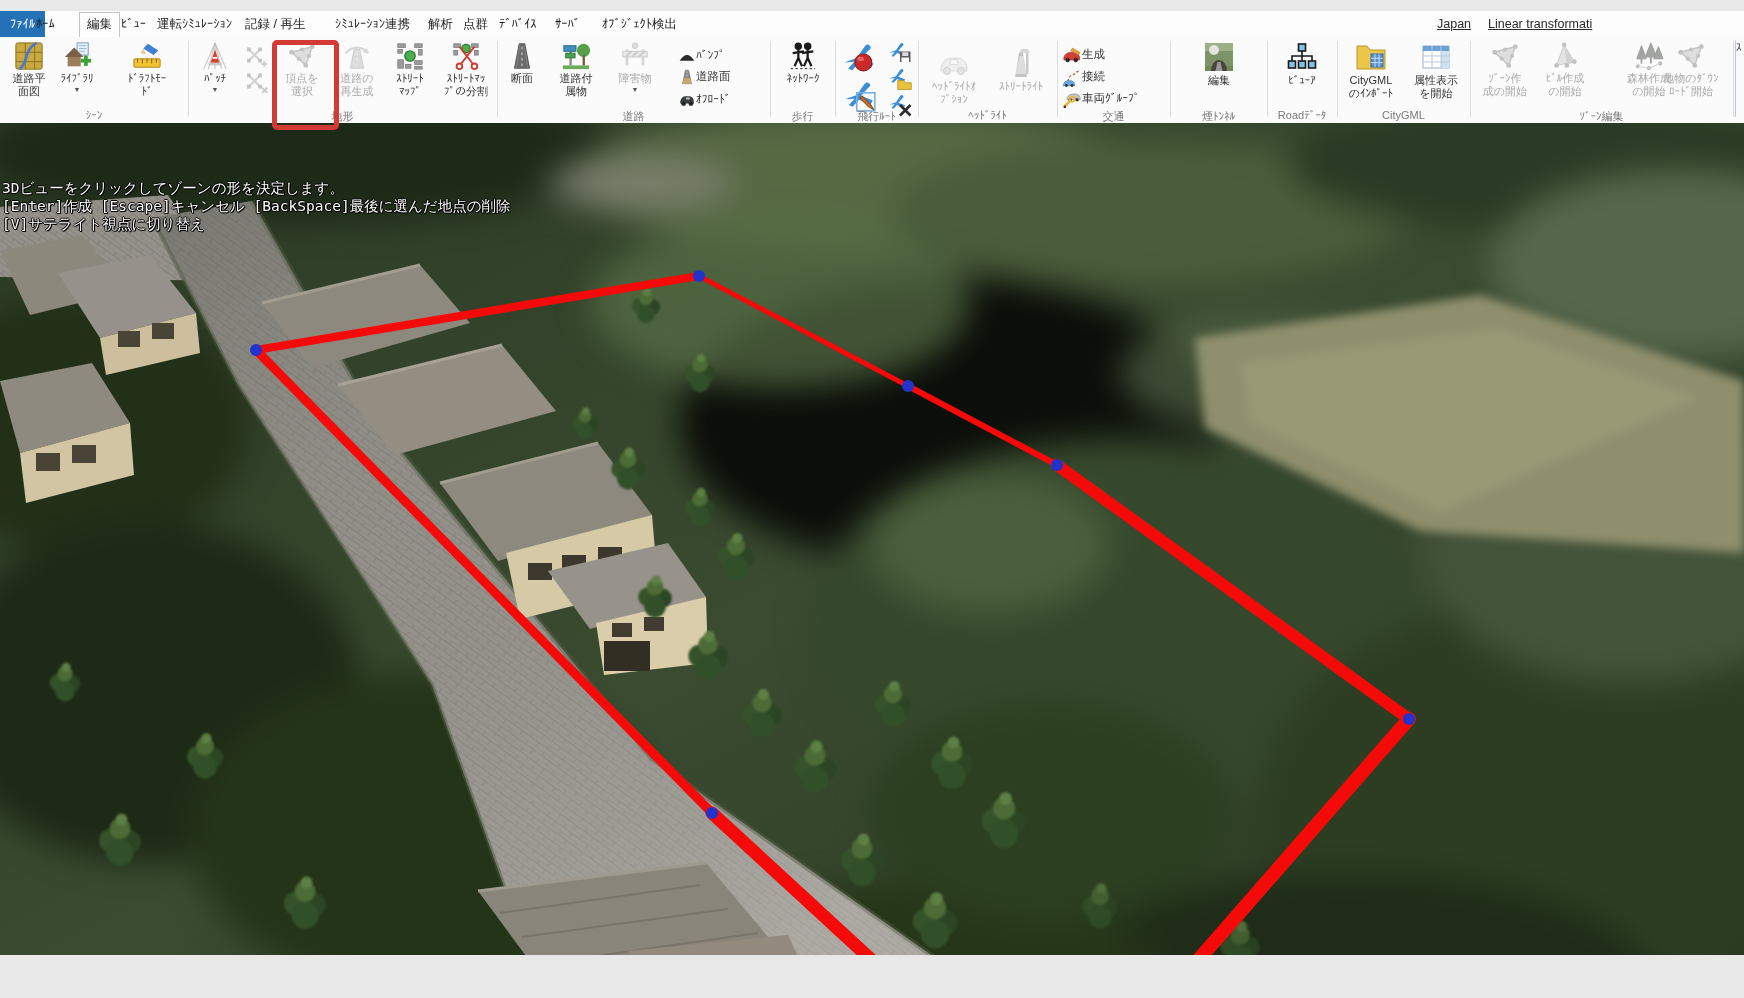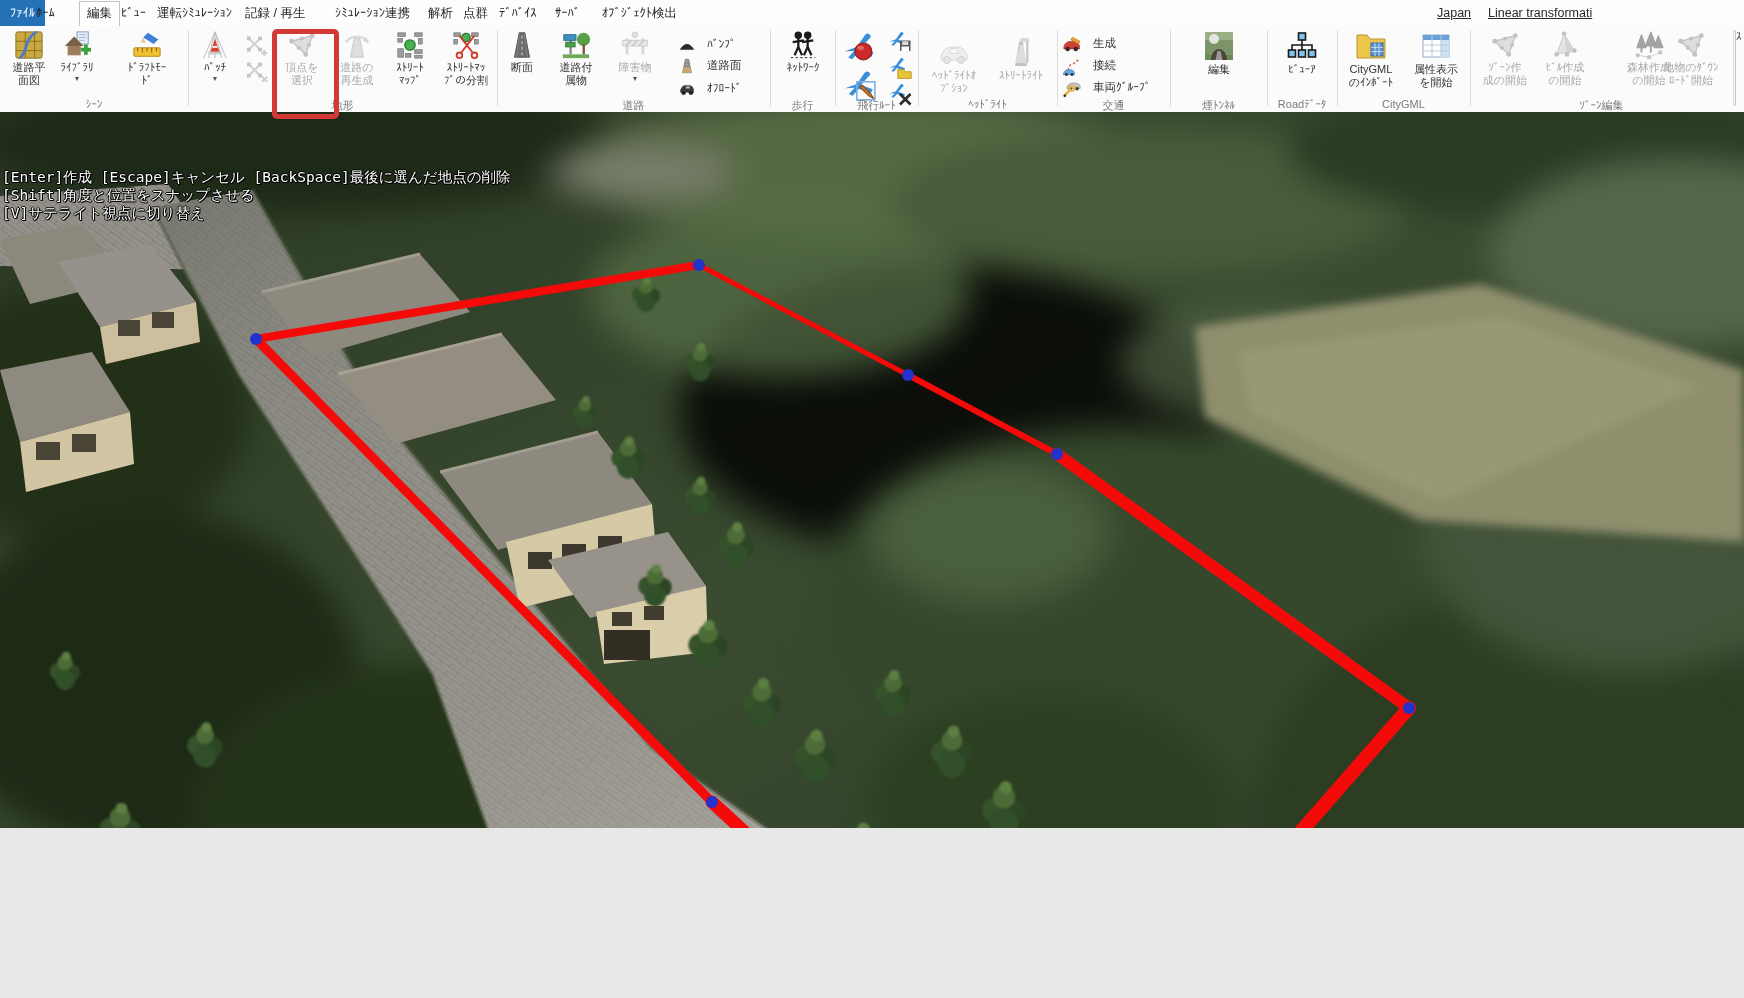--- a/index.html
+++ b/index.html
@@ -1,38 +1,38 @@
 <!DOCTYPE html>
 <html><head>
 <meta charset="utf-8">
 <style>
   html,body{margin:0;padding:0;background:#e8e8e8;}
-  #app{position:relative;width:1744px;height:828px;overflow:hidden;
-       font-family:"Liberation Sans",sans-serif;background:#3b82f6;}
+  #app{position:relative;width:1744px;height:944px;overflow:hidden;
+       font-family:"Liberation Sans",sans-serif;background:#3b82f6;margin-top:11px;}
 
   
   #tabbar{position:absolute;left:0;top:0;width:1744px;height:26px;background:#fdfdfd;}
   .tab{position:absolute;top:2px;height:22px;line-height:22px;font-size:12.5px;color:#1e1e1e;
        padding:0 7px;white-space:nowrap;cursor:default;}
   .tab.file{left:0;top:0;height:26px;line-height:26px;background:#2571b8;color:#fff;padding:0 10px;}
   .tab.active{background:#fff;border:1px solid #c3c3c3;border-bottom:none;top:1px;height:25px;}
   .tab-right{position:absolute;top:0;height:26px;line-height:26px;font-size:12.5px;color:#2a2a2a;white-space:nowrap;text-decoration:underline;}
 
   
   #ribbon{position:absolute;left:0;top:26px;width:1744px;height:86px;background:#fbfbfb;
           border-bottom:1px solid #c9c9c9;}
   .gsep{position:absolute;top:4px;width:1px;height:76px;background:#dcdcdc;}
   .grp-label{position:absolute;top:72px;height:14px;font-size:11px;color:#7a7a7a;text-align:center;white-space:nowrap;}
   .rbtn{position:absolute;top:4px;text-align:center;color:#333;cursor:default;}
   .rbtn .ic{display:block;margin:0 auto 1px auto;}
   .rbtn .lbl{display:block;font-size:11px;line-height:13px;white-space:pre-line;}
   .rbtn .drop{display:block;font-size:7px;color:#555;line-height:8px;margin-top:1px;}
   .rbtn.dis{color:#a9a9a9;}
   .rbtn.dis svg{opacity:.5;filter:grayscale(.85);}
-  .rsm{position:absolute;display:flex;align-items:center;gap:11px;height:21px;font-size:11.5px;color:#333;white-space:nowrap;cursor:default;}
+  .rsm{position:absolute;display:flex;align-items:center;gap:0;height:21px;font-size:11.5px;color:#333;white-space:nowrap;cursor:default;}
   #vertex-highlight{position:absolute;left:272px;top:3px;width:57px;height:80px;
                     border:5px solid #d43a35;border-radius:5px;z-index:5;pointer-events:none;}
   #partial-panel{position:absolute;left:1735px;top:4px;width:9px;height:76px;border-left:1px solid #b8c4d8;
                  font-size:11px;color:#444;overflow:hidden;}
 
   
   #viewport{position:absolute;left:0;top:112px;width:1744px;height:886px;overflow:hidden;background:#33422b;}
   #scene{position:absolute;left:0;top:0;}
   .blobs{filter:blur(16px);}
   .tanpatch{filter:blur(5px);}
@@ -685,22 +685,22 @@
         <use href="#tree" transform="translate(120,725) scale(1.5)"></use>
         <use href="#tree" transform="translate(65,565) scale(1.1)"></use>
         <use href="#tree" transform="translate(305,788) scale(1.5)"></use>
         <use href="#tree" transform="translate(150,875) scale(1.6)"></use>
         <use href="#tree" transform="translate(1240,830) scale(1.4)" opacity=".8"></use>
         <use href="#tree" transform="translate(1100,790) scale(1.3)" opacity=".75"></use>
       </g>
     </svg>
 
     <div id="instructions">
+      <div>3Dビューをクリックしてゾーンの形を決定します。</div>
       <div>[Enter]作成  [Escape]キャンセル  [BackSpace]最後に選んだ地点の削除</div>
-      <div>[Shift]角度と位置をスナップさせる</div>
       <div>[V]サテライト視点に切り替え</div>
     </div>
 
     <svg id="zoneSvg" width="1744" height="886" viewBox="0 0 1744 886">
         <line x1="256" y1="227" x2="699" y2="153" stroke="#f50a0a" stroke-width="8" stroke-linecap="round"></line>
         <line x1="699" y1="153" x2="908" y2="263" stroke="#f50a0a" stroke-width="5" stroke-linecap="round"></line>
         <line x1="908" y1="263" x2="1057" y2="342" stroke="#f50a0a" stroke-width="6" stroke-linecap="round"></line>
         <line x1="1057" y1="342" x2="1409" y2="596" stroke="#f50a0a" stroke-width="12" stroke-linecap="round"></line>
         <line x1="1409" y1="596" x2="1179" y2="859" stroke="#f50a0a" stroke-width="14" stroke-linecap="round"></line>
         <line x1="1179" y1="859" x2="914" y2="876" stroke="#f50a0a" stroke-width="15" stroke-linecap="round"></line>

